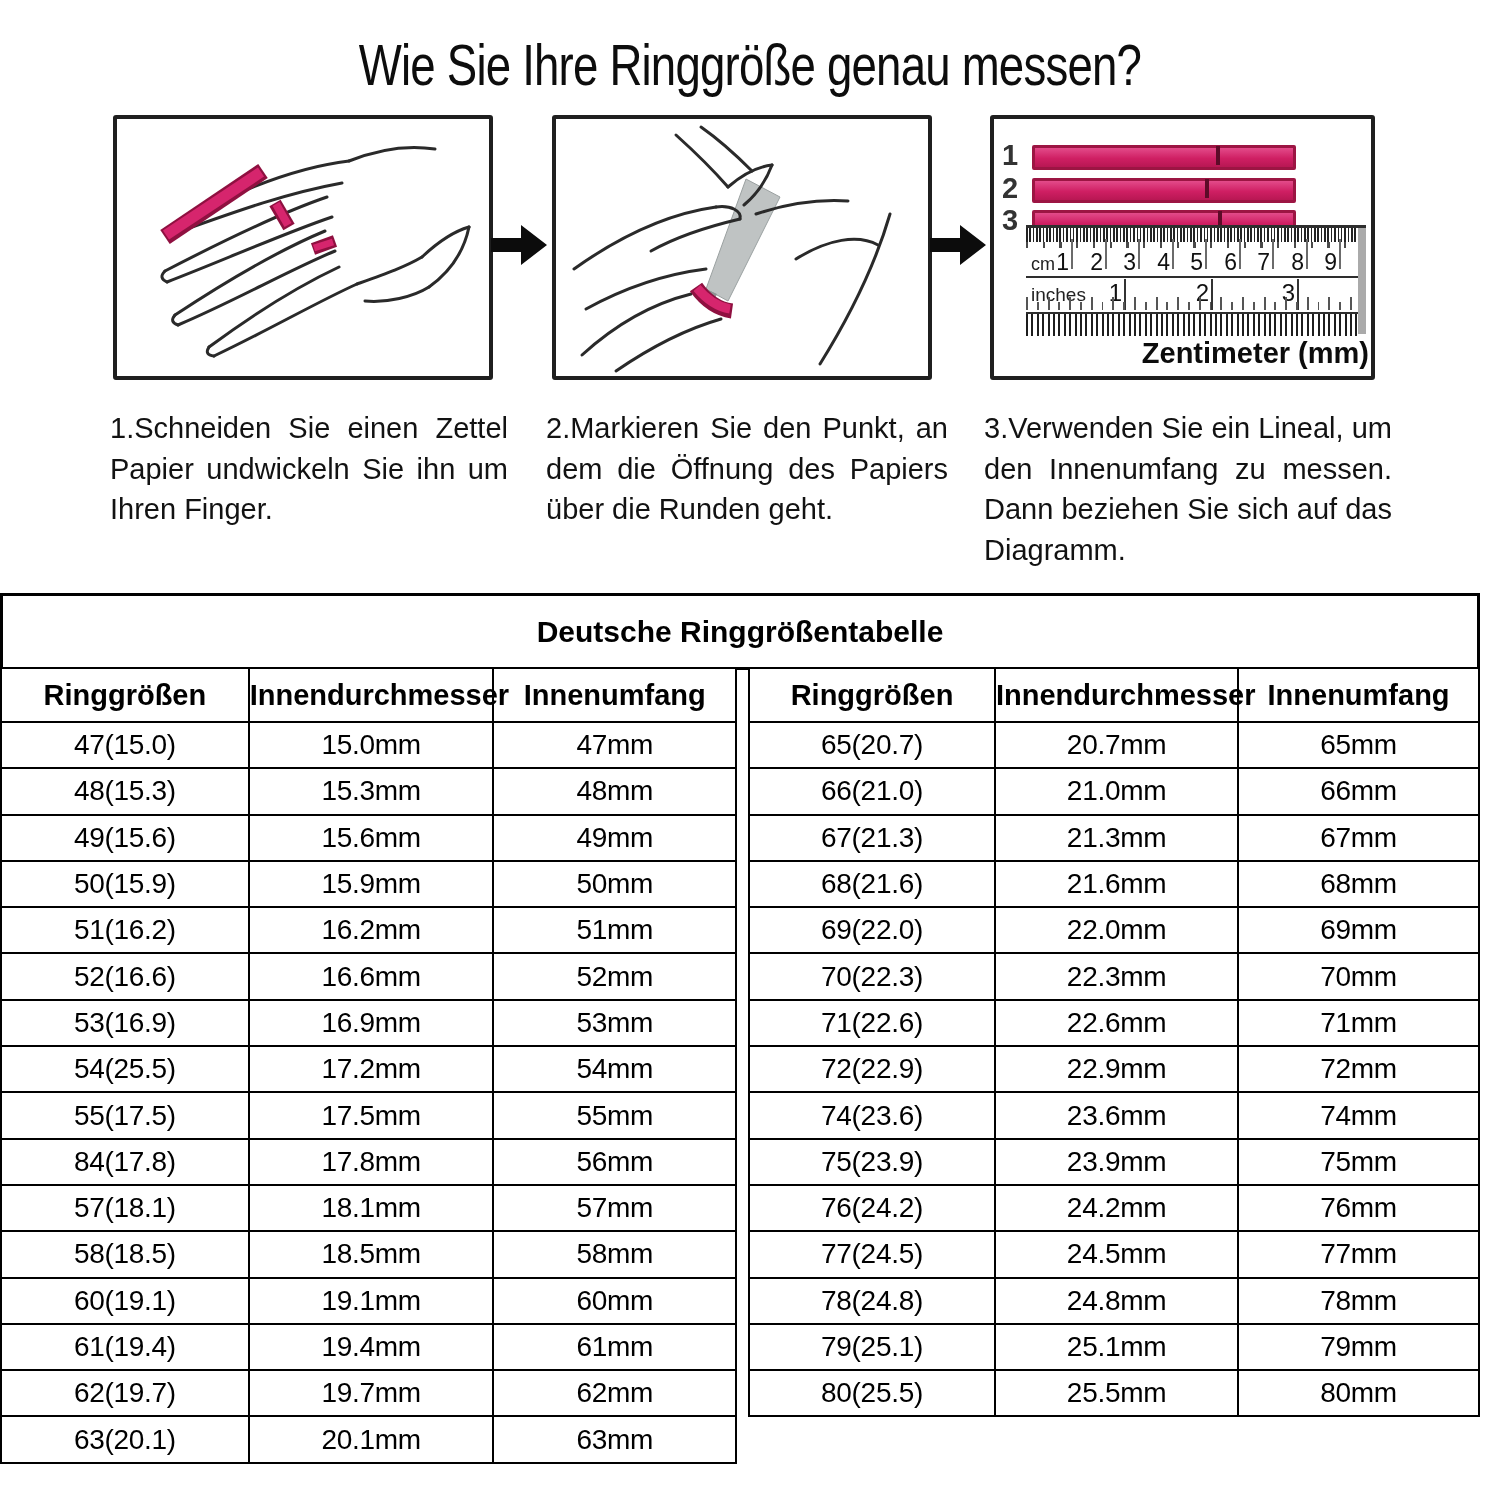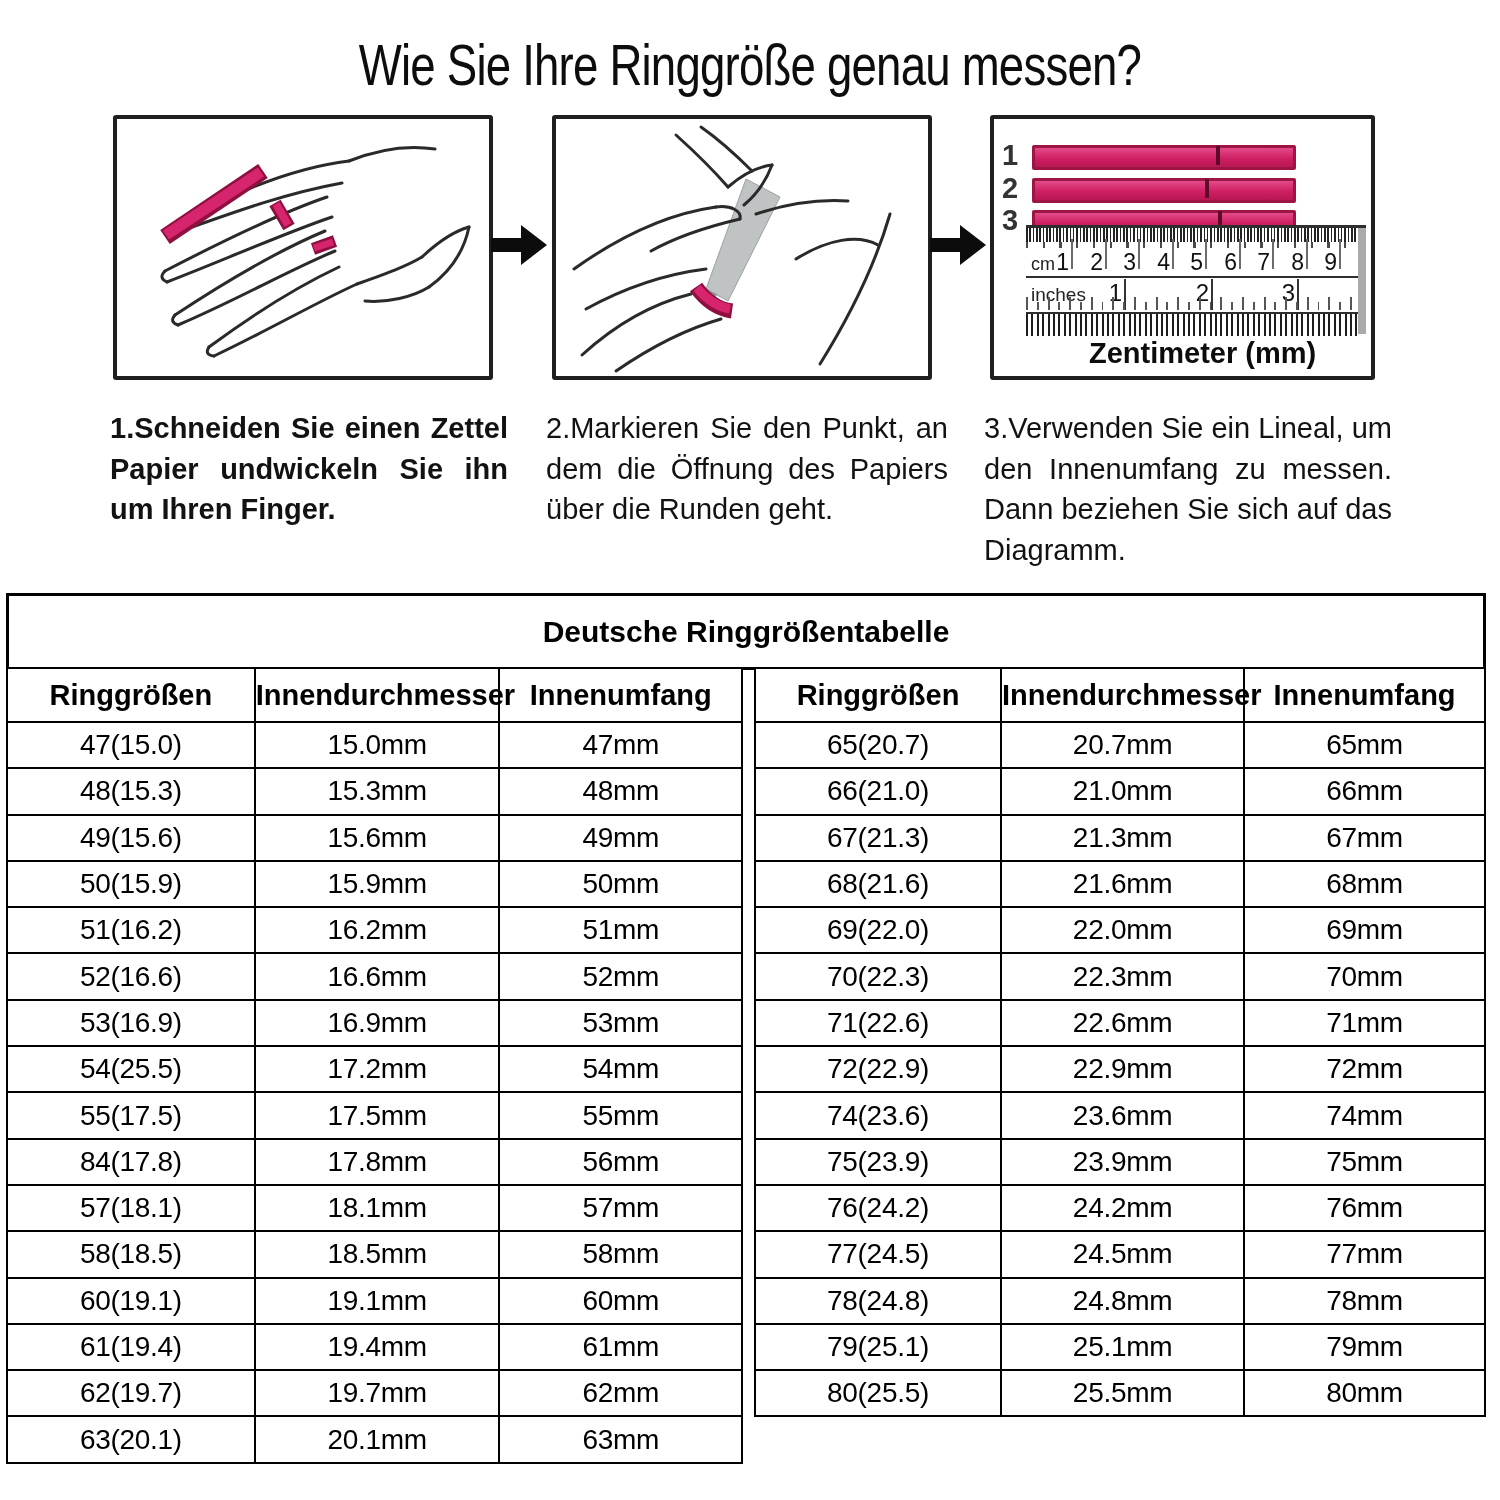--- a/index.html
+++ b/index.html
@@ -16,21 +16,21 @@
             border:4px solid #1f1f1f;border-radius:3px;}
   #box1{left:113px;width:372px;}
   #box2{left:552px;width:372px;}
   #box3{left:990px;width:377px;}
   .arrow{position:absolute;top:223px;width:58px;height:44px;}
   #arrow1{left:491px;}
   #arrow2{left:930px;}
 
   
   .caption{position:absolute;top:408px;font-size:29px;line-height:1.40;text-align:justify;color:#121212;}
-  #cap1{left:110px;width:398px;font-weight:bold;}
+  #cap1{left:110px;width:398px;}
   #cap2{left:546px;width:402px;}
   #cap3{left:984px;width:408px;}
 
   
   .strip-row{position:absolute;left:8px;width:355px;height:20px;}
   .strip-label{position:absolute;left:0;top:-6px;font-size:29px;font-weight:bold;color:#333;}
   .strip{position:absolute;left:30px;top:0;width:258px;height:19px;border:3px solid #9c1543;border-radius:2px;
          background:linear-gradient(#e34b8a,#cf1f63 55%,#b81753);}
   .strip-tick{position:absolute;top:-2px;width:4px;height:19px;background:#5c0b28;}
 
@@ -48,25 +48,25 @@
   .inch-row{position:absolute;left:0;right:8px;top:48px;height:32px;border-top:2.5px solid #2e2e2e;text-decoration:underline;}
   .inch-unit{position:absolute;left:5px;top:6px;font-size:19px;color:#222;}
   .inch-num{position:absolute;top:1px;width:28px;text-align:right;font-size:24px;color:#111;}
   .inch-num::after{content:"";position:absolute;right:-4px;top:0;width:2.5px;height:31px;background:#333;}
   .quarter-ticks{position:absolute;left:0;right:0;bottom:0;height:13px;
             background:repeating-linear-gradient(90deg,#555 0 2px,transparent 2px 21.6px);}
   .eighth-ticks{position:absolute;left:0;right:0;bottom:0;height:8px;
             background:repeating-linear-gradient(90deg,#555 0 1.8px,transparent 1.8px 10.8px);}
   .sixteenth-ticks{position:absolute;left:0;right:8px;top:84px;height:22px;border-top:2px solid #2e2e2e;
             background:repeating-linear-gradient(90deg,#1d1d1d 0 2px,transparent 2px 5.4px);}
-  .ruler-caption{position:absolute;left:95px;top:218px;width:280px;text-align:left;
+  .ruler-caption{position:absolute;left:95px;top:218px;width:280px;text-align:right;
                  font-size:29px;font-weight:bold;color:#0c0c0c;white-space:nowrap;}
 
   
-  .chart{position:absolute;left:6px;top:593px;width:1220px;height:884px;}
+  .chart{position:absolute;left:0;top:593px;width:1220px;height:884px;}
   .chart-title-band{position:absolute;left:0;top:0;width:1480px;height:77px;border:3px solid #000;
                     box-sizing:border-box;text-align:center;line-height:72px;
                     font-size:30px;font-weight:bold;color:#000;}
   table.sub{position:absolute;top:74px;border-collapse:collapse;background:#fff;table-layout:fixed;padding-left:16px;}
   #tbl-left{left:0;width:737px;}
   #tbl-right{left:748px;width:732px;}
   table.sub th,table.sub td{border:2.5px solid #000;text-align:center;padding:0;color:#000;
                             font-family:"Liberation Sans","DejaVu Sans",sans-serif;}
   table.sub th{height:52px;font-size:29px;font-weight:bold;}
   table.sub td{height:44.3px;font-size:28px;font-weight:400;letter-spacing:-.3px;}

